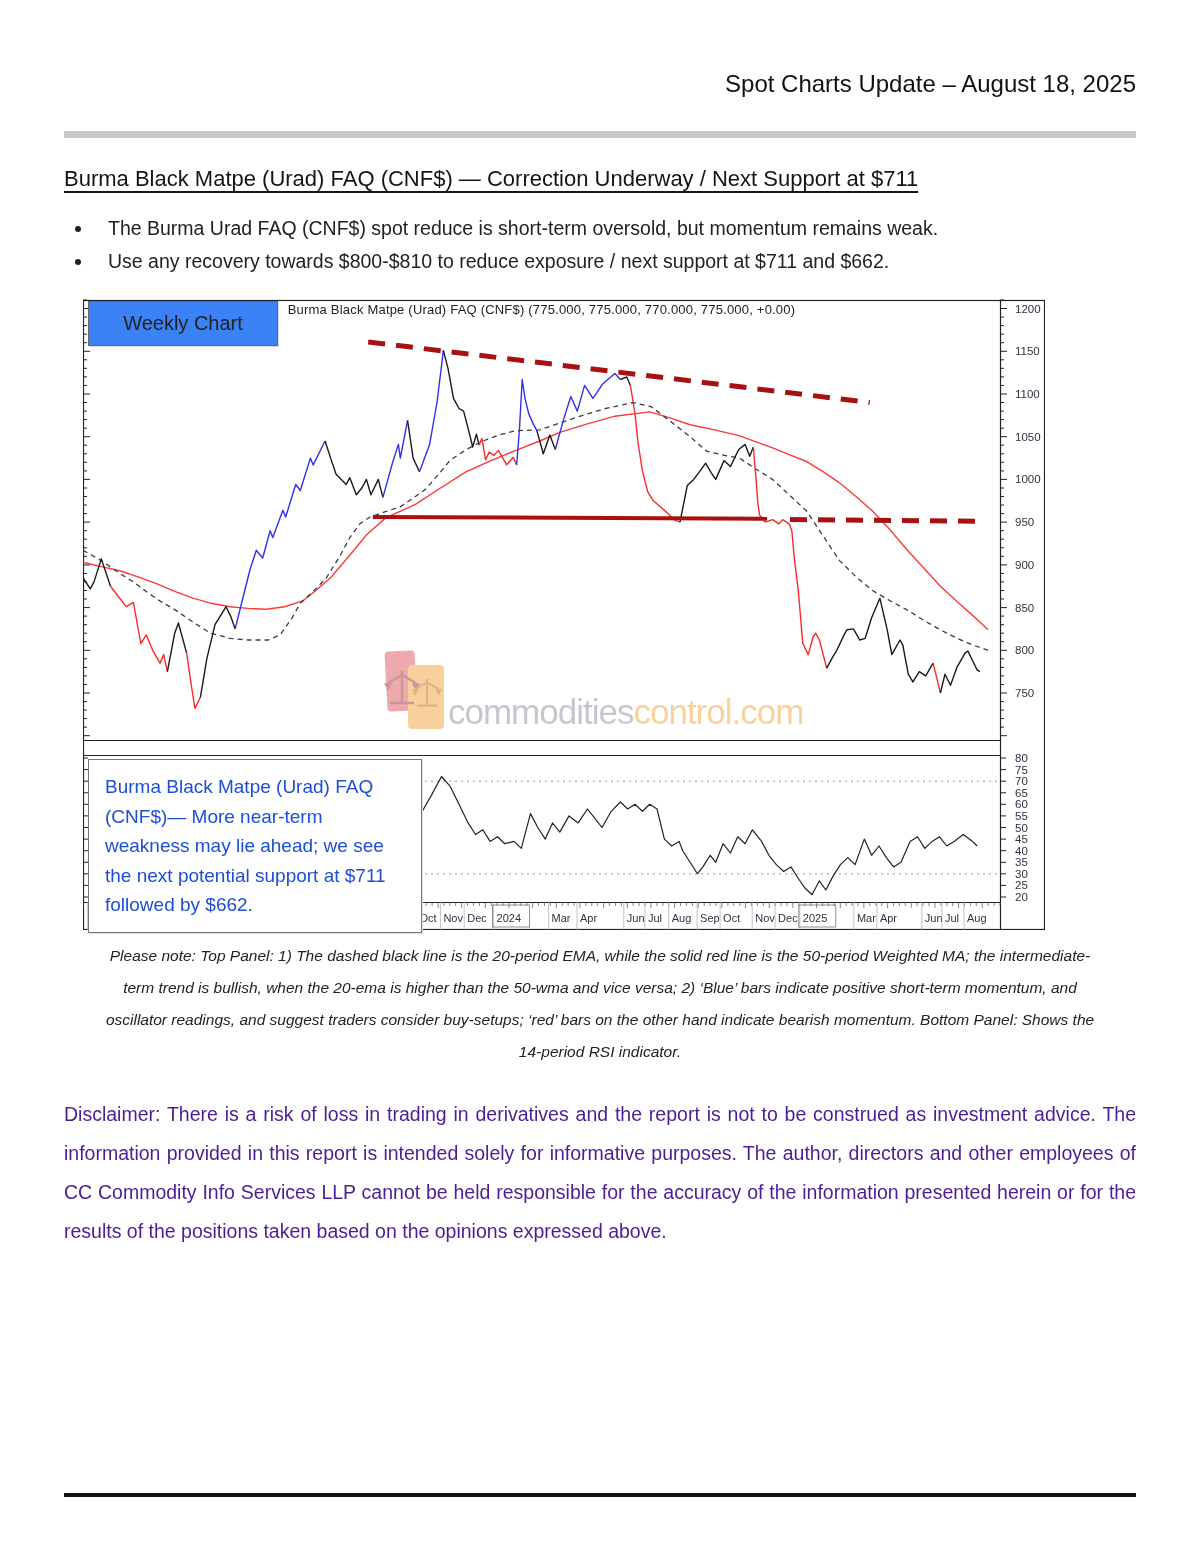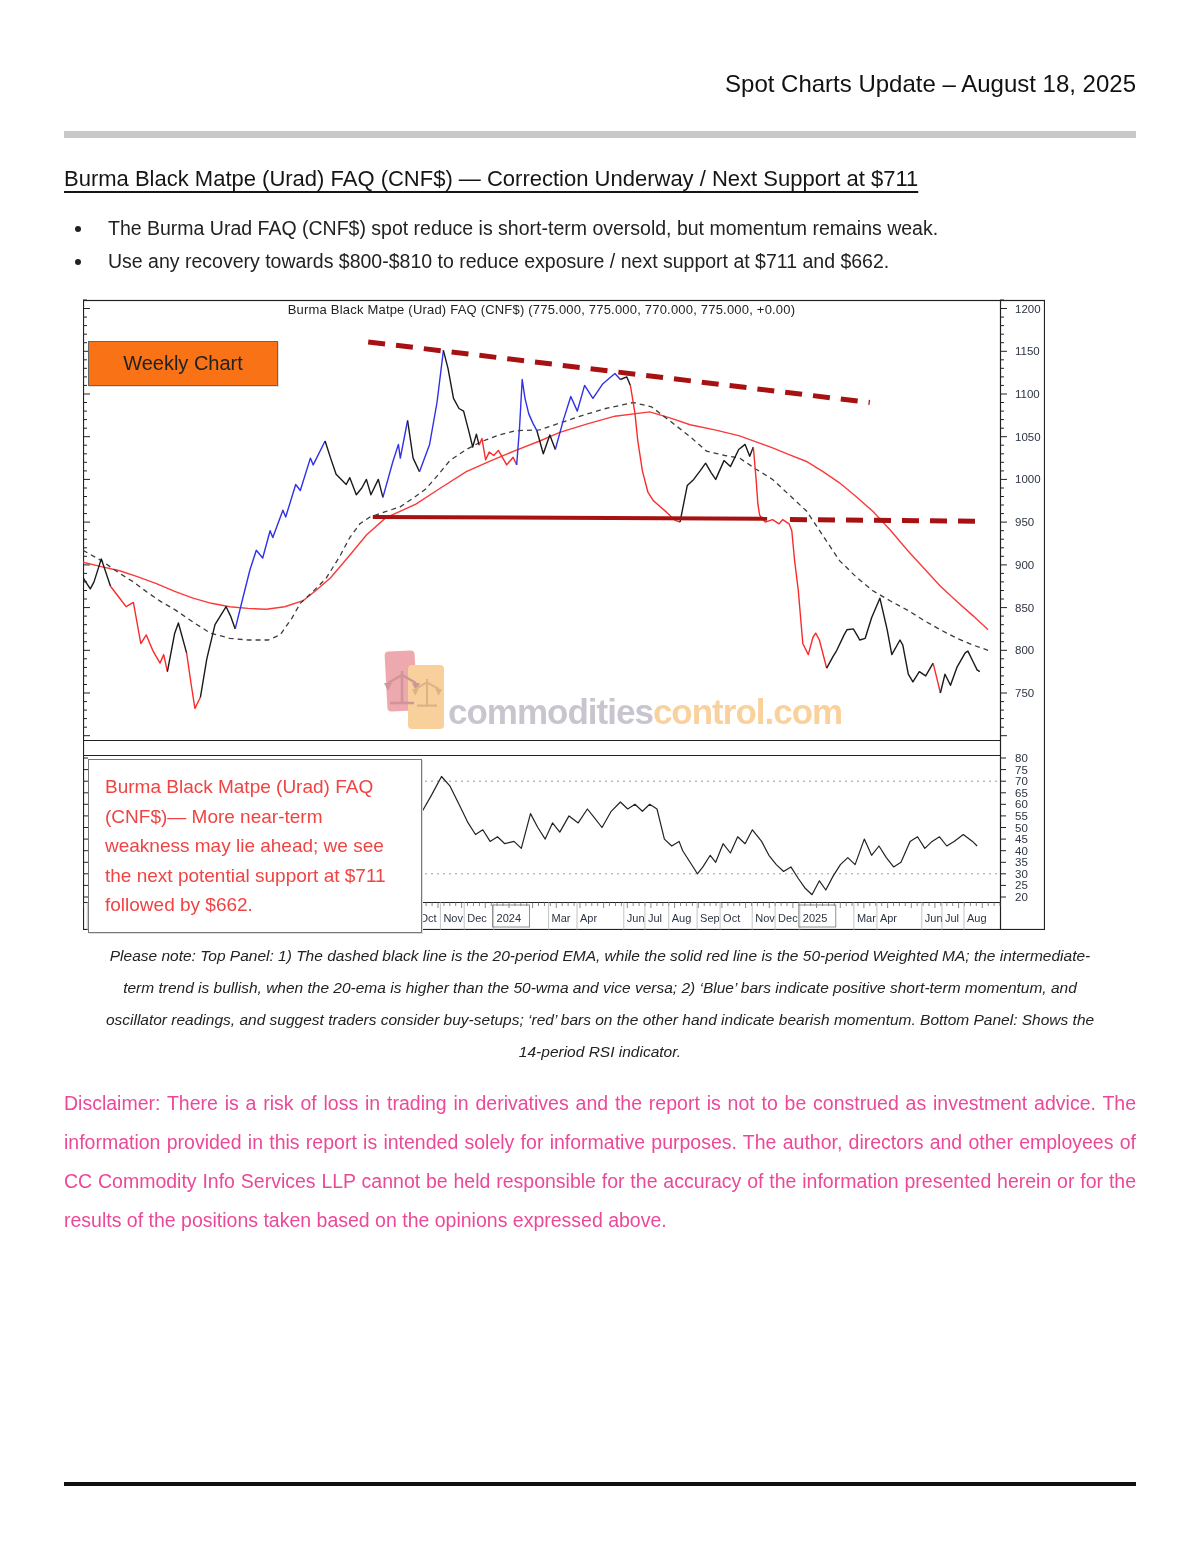--- a/index.html
+++ b/index.html
@@ -16,46 +16,46 @@
     text-decoration:underline;text-underline-offset:5px;text-decoration-thickness:2px;
   }
   ul.bullets{margin:20px 0 0 30px;padding:0;}
   ul.bullets li{font-size:19.5px;line-height:33px;color:#222;padding-left:14px;}
   .chart-wrap{position:relative;margin-top:17px;margin-left:19px;width:962px;height:635px;}
   .chart-title{
     position:absolute;left:0;top:7px;width:917px;text-align:center;
     font-size:13px;color:#222;letter-spacing:.2px;
   }
   .weekly-box{
-    position:absolute;left:5px;top:6px;width:188px;height:43px;background:#f97316;
+    position:absolute;left:5px;top:6px;width:188px;height:43px;background:#3b82f6;
     border:1px solid #666;display:flex;align-items:center;justify-content:center;
-    font-size:20px;color:#222;box-shadow:1px 1px 0 #ddd;margin-top:40px;
+    font-size:20px;color:#222;box-shadow:1px 1px 0 #ddd;
   }
   .annotation-box{
     position:absolute;left:5px;top:464px;width:300px;background:#fff;
-    border:1px solid #777;padding:12px 16px;font-size:19px;line-height:29.5px;color:#ef4444;
+    border:1px solid #777;padding:12px 16px;font-size:19px;line-height:29.5px;color:#1d4ed8;
     box-shadow:1px 1px 0 #ddd;
   }
   .watermark{
     position:absolute;left:295px;top:356px;opacity:.5;display:flex;align-items:flex-end;
     pointer-events:none;
   }
   .wm-logo{position:relative;width:68px;height:82px;margin-right:2px;}
   .wm-rect-red{position:absolute;left:8px;top:0;width:30px;height:60px;background:#dd5560;border-radius:4px;transform:rotate(-3deg);}
   .wm-rect-orange{position:absolute;left:30px;top:14px;width:36px;height:64px;background:#f2a33c;border-radius:4px;}
   .wm-scale{position:absolute;}
-  .wm-text{font-size:35px;font-weight:bold;letter-spacing:-1px;line-height:35px;padding-bottom:4px;white-space:nowrap;}
+  .wm-text{font-size:35px;font-weight:normal;letter-spacing:-1px;line-height:35px;padding-bottom:4px;white-space:nowrap;}
   .wm-grey{color:#958da0;}
   .wm-orange{color:#f2a43c;}
   .note{
     margin:10px auto 0 auto;width:992px;text-align:center;font-style:italic;
     font-size:15.5px;line-height:32px;color:#222;
   }
   .disclaimer{
-    margin-top:16px;font-size:19.5px;line-height:39px;color:#ec4899;text-align:justify;
+    margin-top:27px;font-size:19.5px;line-height:39px;color:#4c1d95;text-align:justify;
   }
   .bottom-rule{margin-top:242px;height:4px;background:#111;}
   svg text{font-family:"Liberation Sans", sans-serif;}
 </style>
 </head>
 <body>
 
 <div class="content">
 
   <div class="report-header">Spot Charts Update – August 18, 2025</div>

